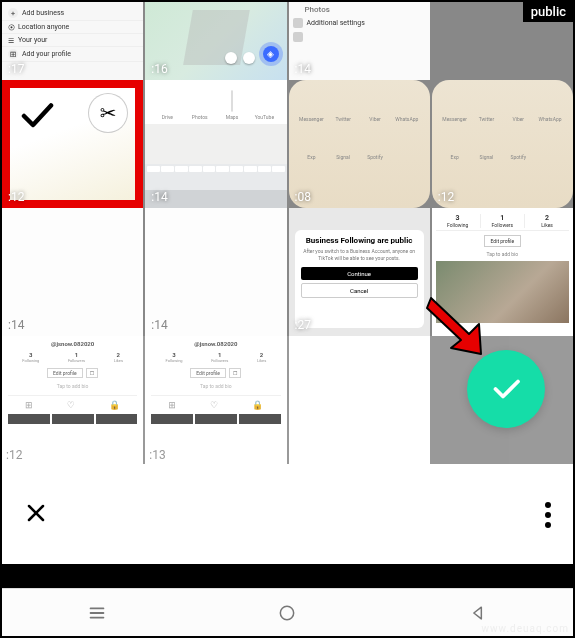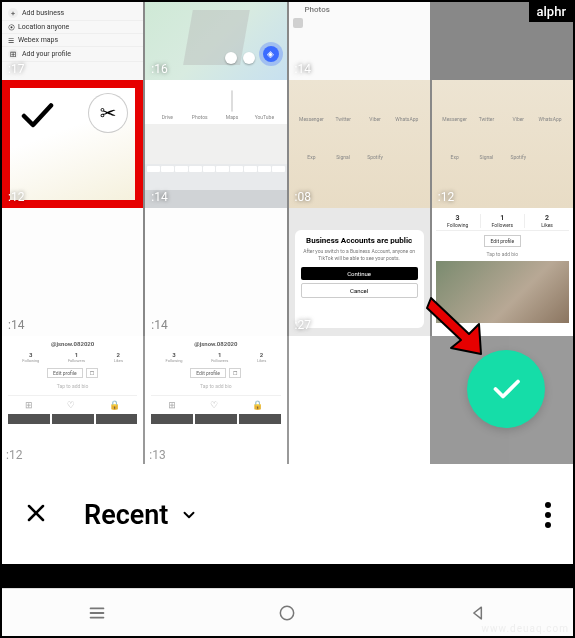--- a/index.html
+++ b/index.html
@@ -55,21 +55,21 @@
   
   .appgrid { display:grid; grid-template-columns: repeat(4, 1fr); gap:4px; padding:10px 8px 4px 8px; }
   .appgrid .ai { height:22px; border-radius:5px; }
   .appgrid .lbl { font-size:5px; color:#888; text-align:center; margin-top:2px; }
   .appcell { display:flex; flex-direction:column; align-items:center; }
   .c11 .appgrid { background:#fff; }
   .c11 .kbd { position:absolute; bottom:18px; left:0; right:0; height:26px; background:#e8eaec; display:flex; padding:2px; gap:1px; }
   .c11 .kbd span { flex:1; height:6px; background:#fff; border-radius:1px; font-size:4px; }
   .c11 .bottom-bar { position:absolute; bottom:0; left:0; right:0; height:18px; background:#d0d3d6; }
 
-  .c12, .c13 { background: linear-gradient(180deg, #ede4d2 0%, #e8dcc5 100%); }
+  .c12, .c13 { background: linear-gradient(180deg, #ede4d2 0%, #e8dcc5 100%); border-radius: 17px; }
   .c12 .appgrid, .c13 .appgrid { gap:6px; padding:10px 10px; }
   .c12 .ai, .c13 .ai { height:24px; box-shadow: 0 1px 2px rgba(0,0,0,0.2); }
 
   
   .c20, .c21 { background:#fdfdfd; }
   .c22 { background:#e8e8e8; padding:0; }
   .c22 .modal { position:absolute; left:6px; right:6px; top:22px; bottom:8px; background:#fff; border-radius:6px; padding:6px; text-align:center; }
   .c22 .modal h4 { font-size:8px; font-weight:700; margin-bottom:3px; }
   .c22 .modal p { font-size:5px; color:#777; line-height:1.3; margin-bottom:6px; }
   .c22 .modal .btn { display:block; background:#000; color:#fff; font-size:6px; padding:3px; border-radius:2px; margin-bottom:3px; }
@@ -119,55 +119,62 @@
 
   
   .black-bar { position:absolute; left:0; right:0; top:562px; height:24px; background:#000; }
   .nav-bar { position:absolute; left:0; right:0; bottom:0; height:48px; background:#fcfcfc; border-top:1px solid #ddd; display:flex; align-items:center; justify-content:space-around; }
   .nav-bar .nbtn { width:24px; height:24px; display:flex; align-items:center; justify-content:center; color:#555; }
 </style>
 </head>
 <body>
 
 <div class="frame">
-  <div class="watermark-alphr">alphr</div>
+  <div class="watermark-alphr">public</div>
   <div class="watermark-deuaq">www.deuaq.com</div>
 
   <div class="grid row0">
     <div class="cell c00">
       <div class="line">
           <span class="plus">+</span>
           <span>Add business</span>
         </div>
       <div class="line">
           <span class="dots">⦿</span>
           <span>Location anyone</span>
         </div>
       <div class="line">
           <span class="dots">☰</span>
-          <span>Webex maps</span>
+          <span>Your your</span>
         </div>
       <div class="line">
           <span class="plus">⊞</span>
           <span>Add your profile</span>
         </div>
       <span class="dur">:17</span>
     </div>
     <div class="cell c01">
       <div class="road"></div>
       <div class="chip2"></div>
         <div class="chip1"></div>
       <div class="fab">◈</div>
       <span class="dur">:16</span>
     </div>
     <div class="cell c02">
       <div class="hdr">Photos</div>
       <div class="it">
           <span class="ic" style="background:#d0d0d0"></span>
           <div>
+            <div>Additional settings</div>
+            <div class="sub"></div>
+          </div>
+        </div>
+      <div class="it">
+          <span class="ic" style="background:#d0d0d0"></span>
+          <div>
             <div></div>
           </div>
         </div>
       <span class="dur">:14</span>
     </div>
   </div>
 
   <div class="grid row1">
     <div class="cell c10">
       <div class="check">
@@ -283,21 +290,21 @@
 
   <div class="grid row2">
     <div class="cell c20">
       <span class="dur dark">:14</span>
     </div>
     <div class="cell c21">
       <span class="dur dark">:14</span>
     </div>
     <div class="cell c22">
       <div class="modal">
-        <h4>Business Accounts are public</h4>
+        <h4>Business Following are public</h4>
         <p>After you switch to a Business Account, anyone on TikTok will be able to see your posts.</p>
         <span class="btn">Continue</span>
         <span class="btn sec">Cancel</span>
       </div>
       <span class="dur">:27</span>
     </div>
     <div class="cell c23">
       <div class="profile-mini">
         <div class="stats">
           <div><b>3</b><span>Following</span></div>
@@ -369,26 +376,20 @@
         <path d="M5 12 L10 17 L20 7" stroke="#fff" stroke-width="2.5" fill="none" stroke-linecap="round" stroke-linejoin="round"></path>
       </svg>
   </div>
 
   <div class="toolbar">
     <div class="close">
       <svg width="24" height="24" viewBox="0 0 24 24">
           <path d="M5 5 L19 19 M19 5 L5 19" stroke="#000" stroke-width="2.5" stroke-linecap="round"></path>
         </svg>
     </div>
-    <div class="title">
-      <span>Recent</span>
-      <svg class="chev" width="18" height="18" viewBox="0 0 24 24">
-          <path d="M6 9 L12 15 L18 9" stroke="#000" stroke-width="2.5" fill="none" stroke-linecap="round" stroke-linejoin="round"></path>
-        </svg>
-    </div>
     <div class="more">
       <div class="more-dots">
           <span></span>
           <span></span>
           <span></span>
         </div>
     </div>
   </div>
 
   <div class="black-bar"></div>

